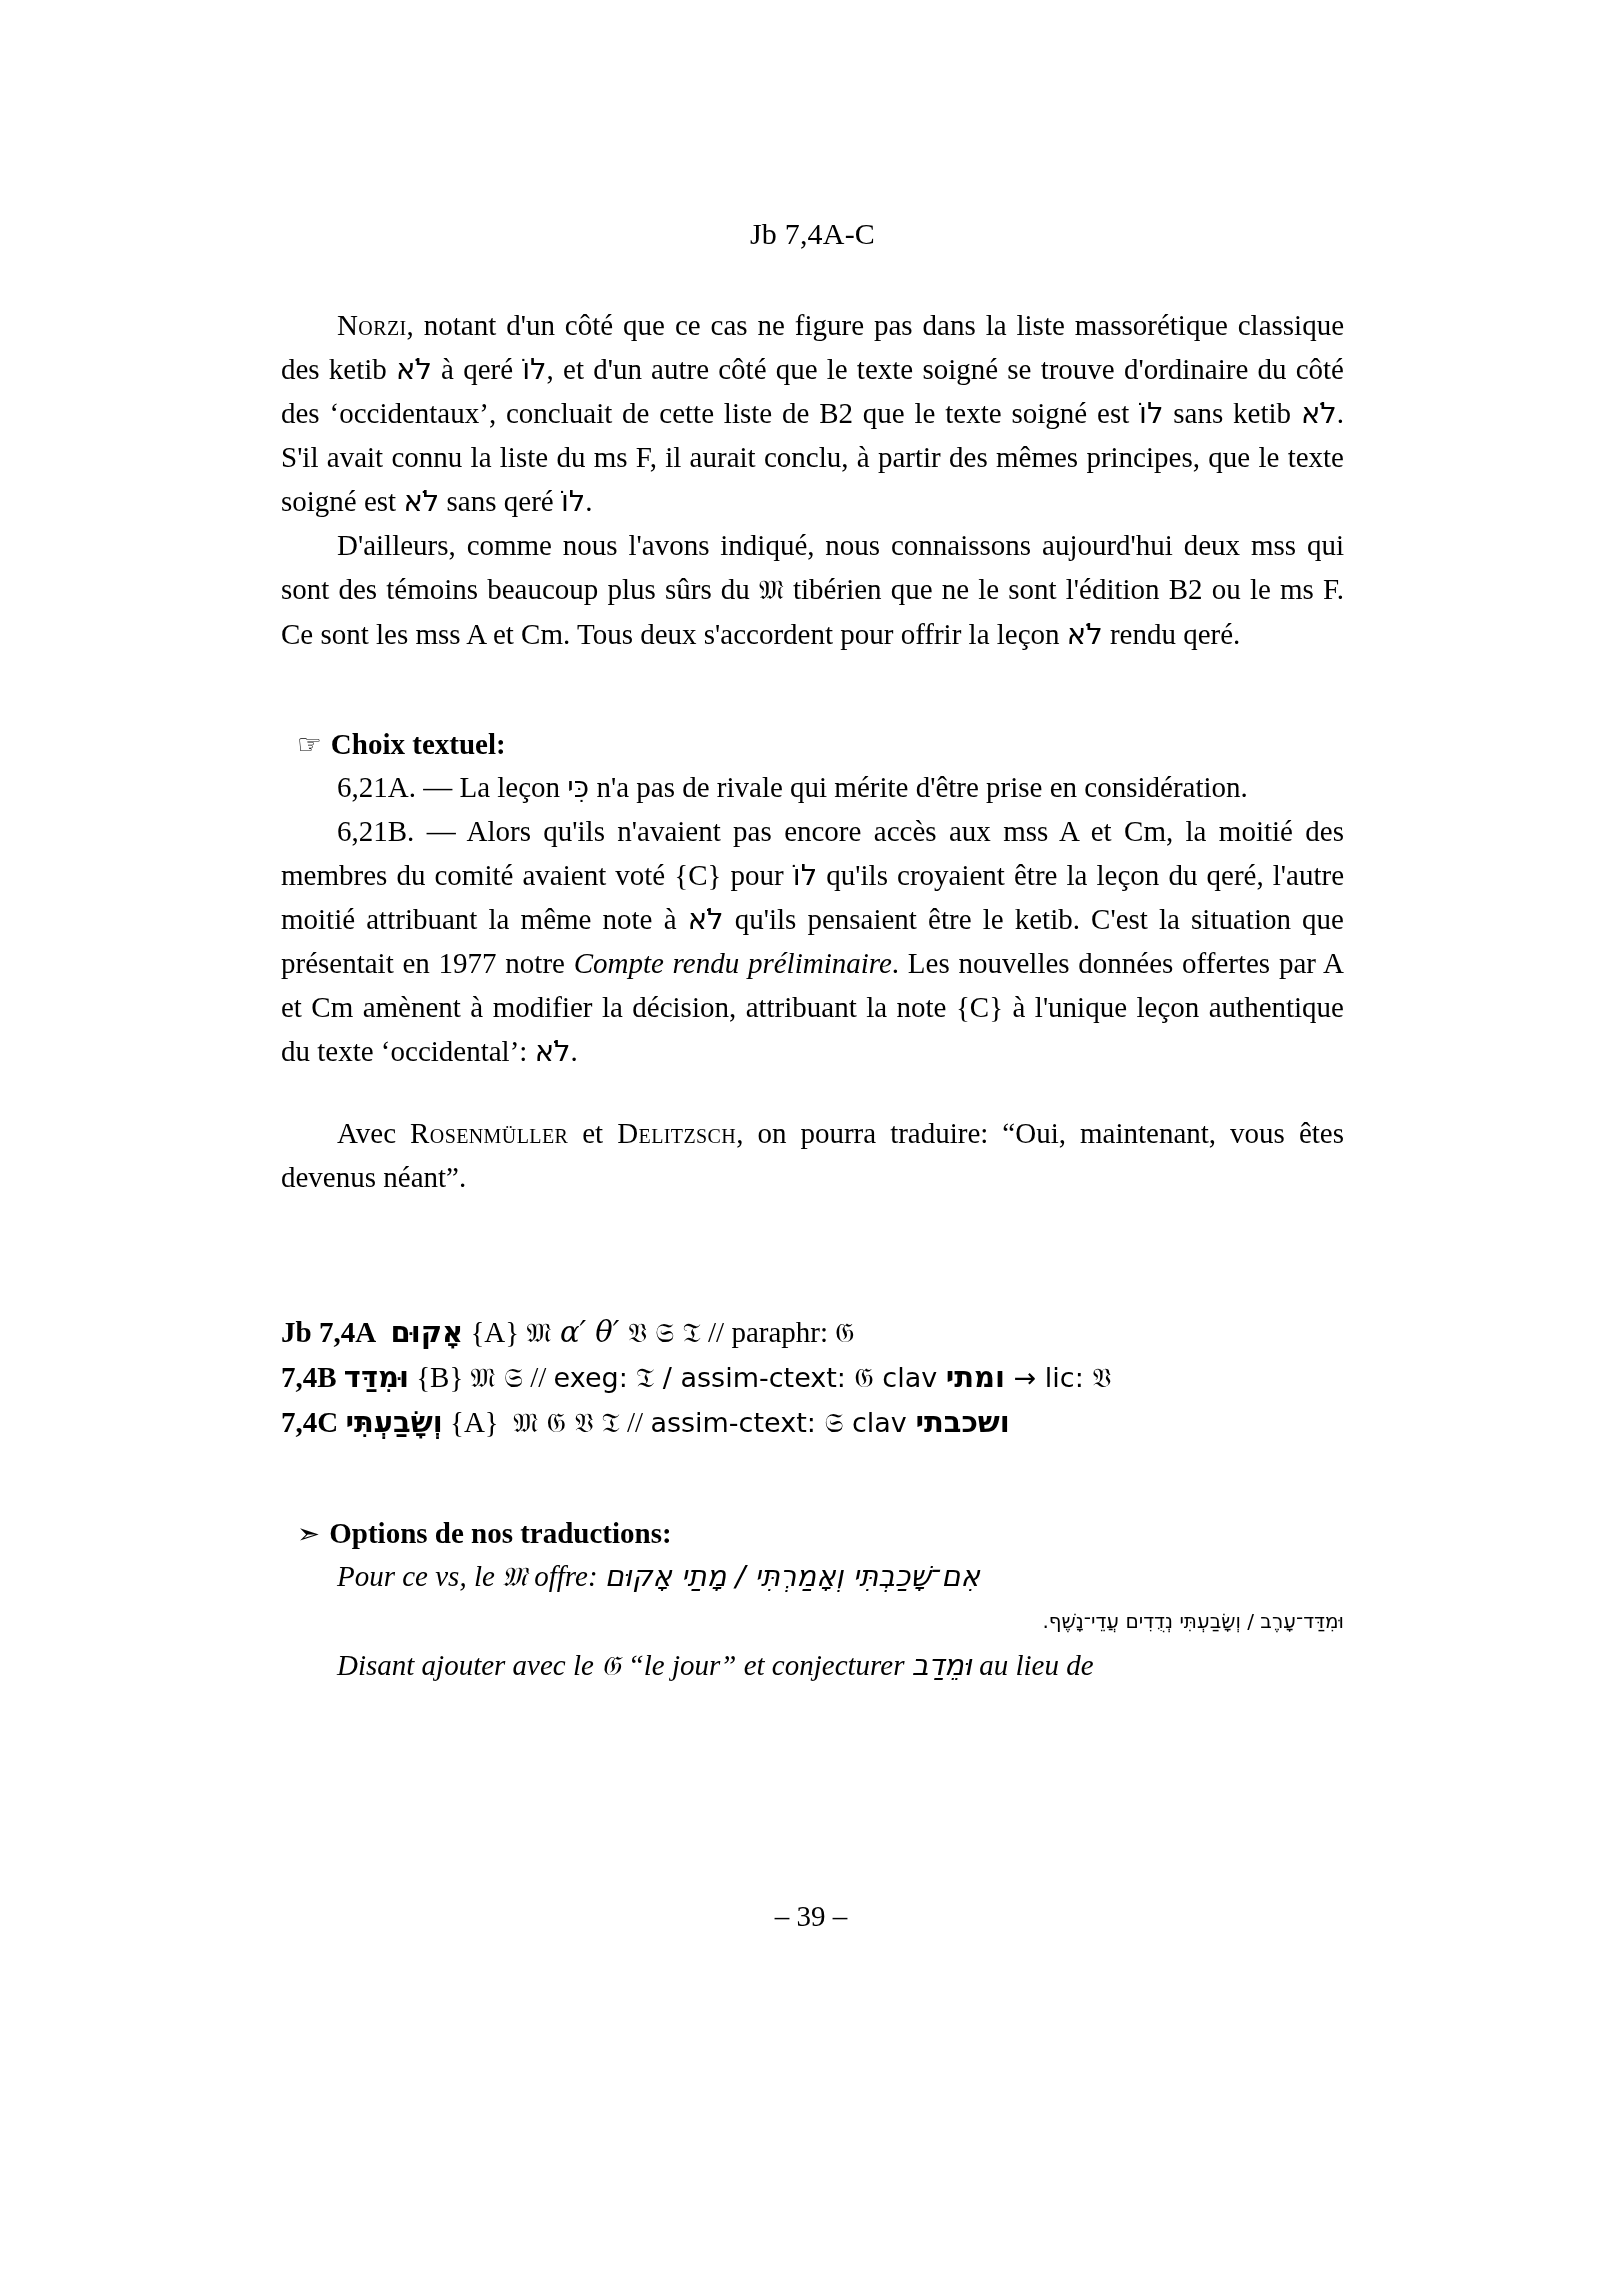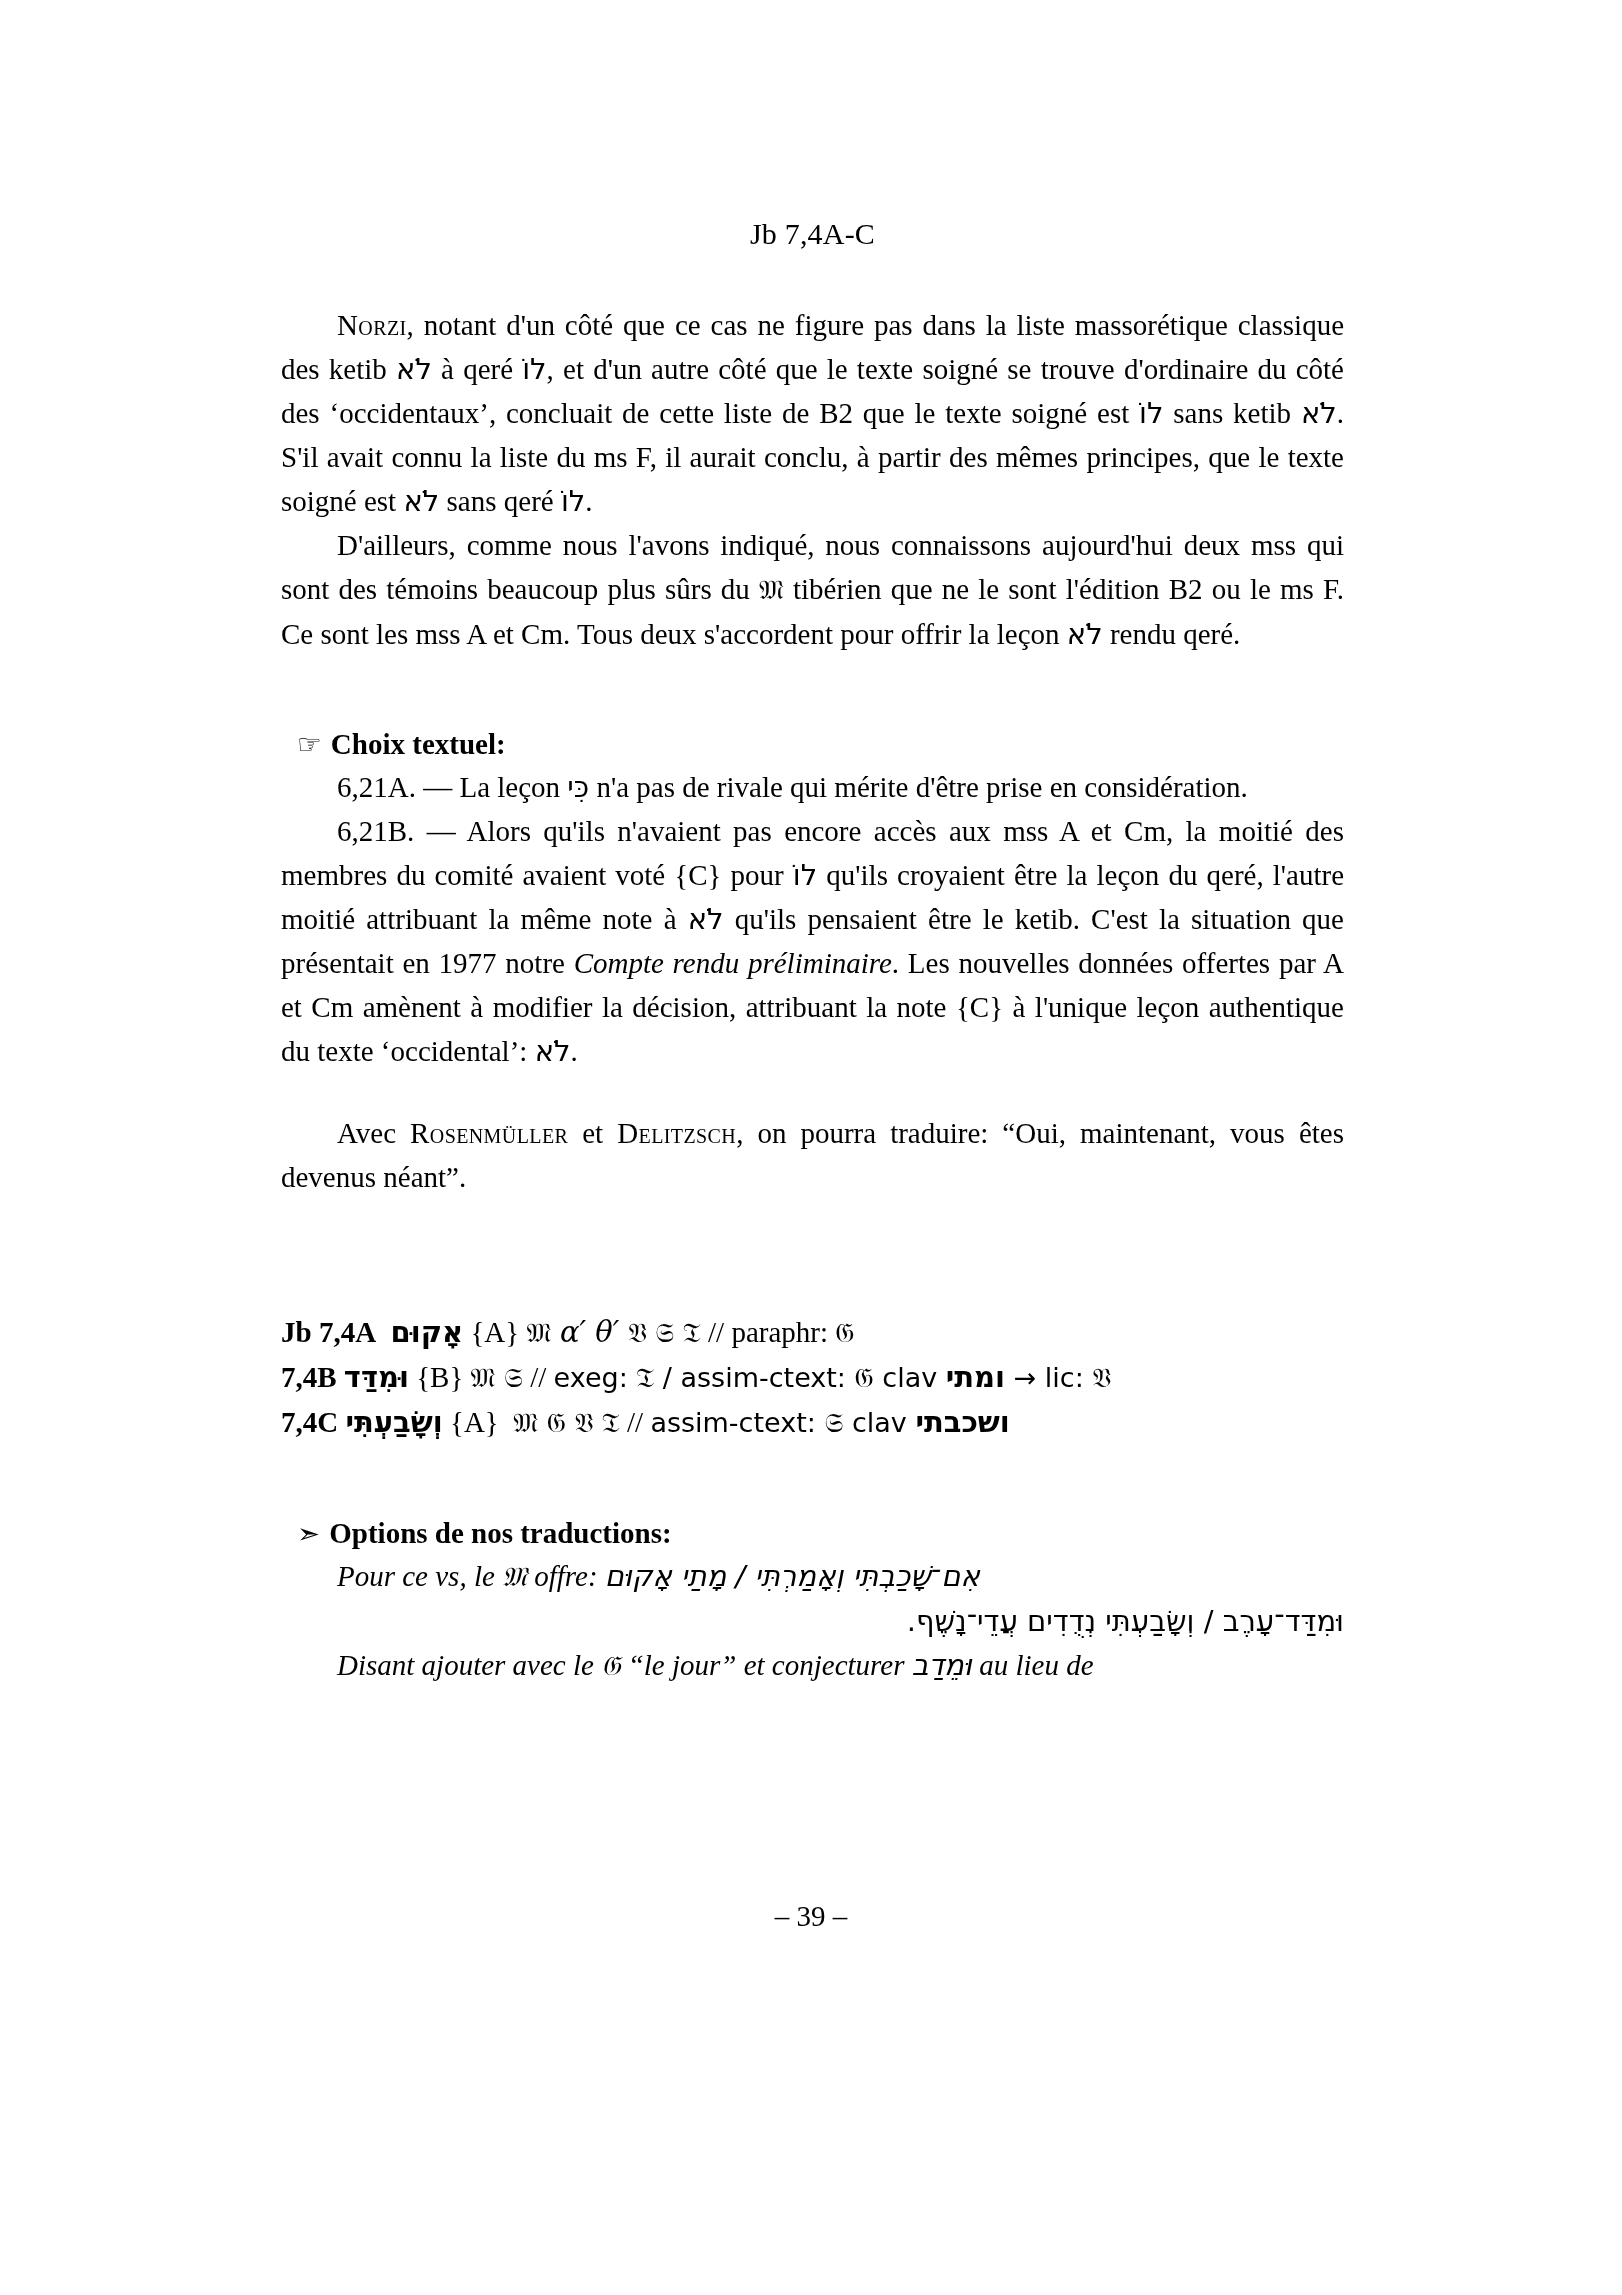--- a/index.html
+++ b/index.html
@@ -135,21 +135,21 @@
     font-family: "DejaVu Sans", "Liberation Sans", sans-serif;
     direction: rtl;
     unicode-bidi: isolate;
     font-size: 29px;
   }
   .rtl-line {
     direction: rtl;
     unicode-bidi: isolate;
     text-align: right;
     font-family: "DejaVu Sans", "Liberation Sans", sans-serif;
-    font-size: 29px;
+    font-size: 20px;
     line-height: 44px;
   }
   .italic { font-style: italic; }
   .folio {
     position: absolute;
     left: 0;
     right: 0;
     top: 1900px;
     text-align: center;
     font-size: 29px;

